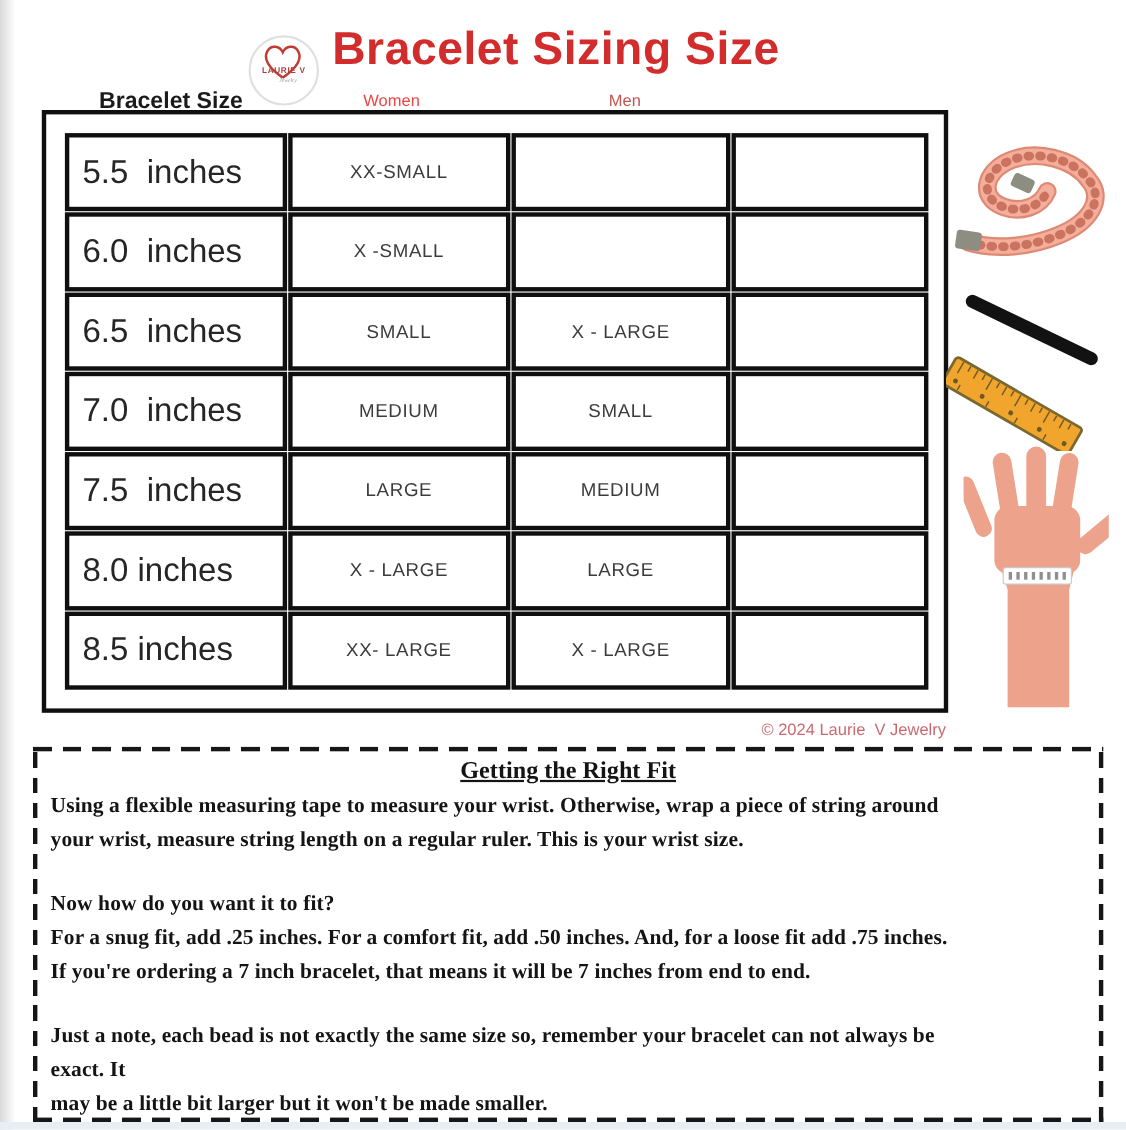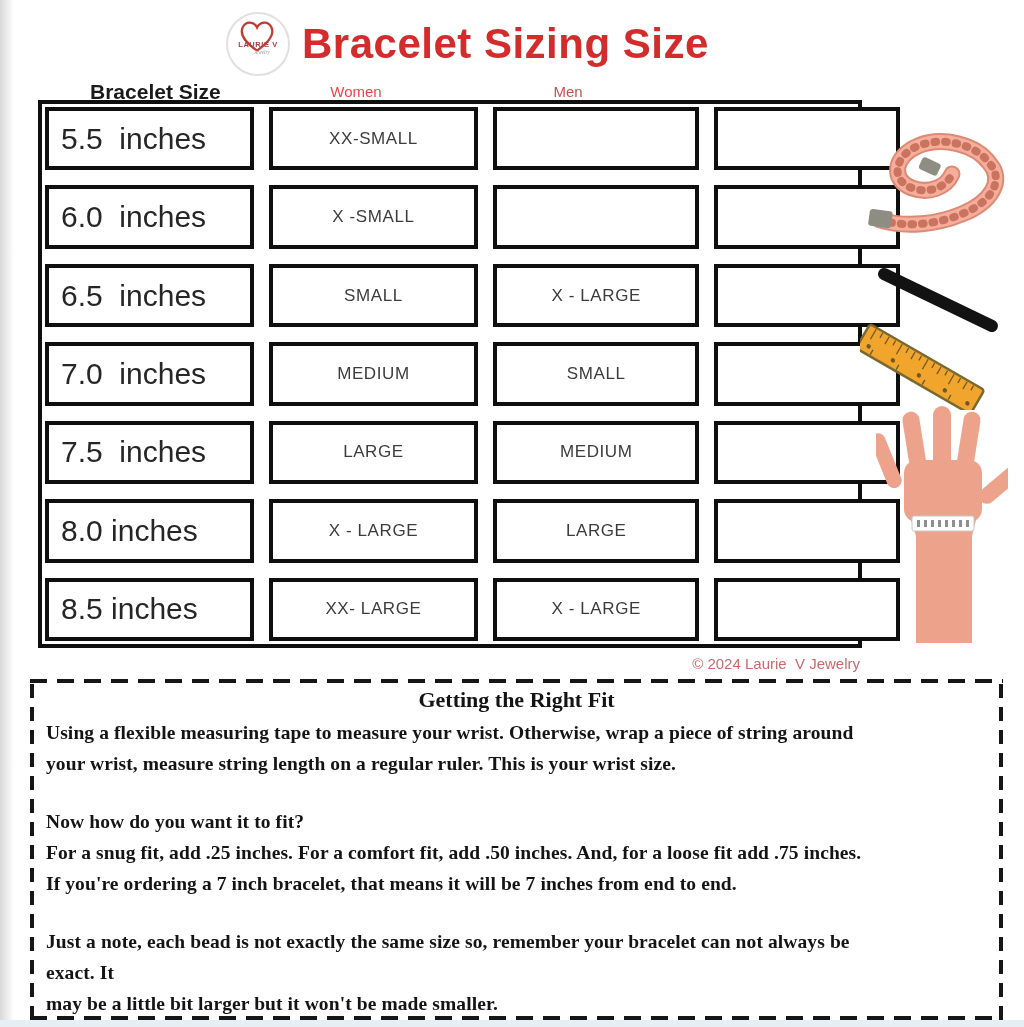--- a/index.html
+++ b/index.html
@@ -5,57 +5,57 @@
   html,body{margin:0;padding:0;}
   body{
     width:1024px;height:1027px;position:relative;background:#ffffff;
     font-family:"Liberation Sans",sans-serif;overflow:hidden;
   }
   .edge-left{position:absolute;left:0;top:0;width:14px;height:100%;
     background:linear-gradient(to right,#d9d9d9,rgba(255,255,255,0));}
   .edge-bottom{position:absolute;left:0;bottom:0;width:100%;height:7px;background:#e7eff5;}
 
   
-  .logo{position:absolute;left:226px;top:12px;width:64px;height:64px;border-radius:50%;
+  .logo{position:absolute;left:226px;top:32px;width:64px;height:64px;border-radius:50%;
     background:#fff;border:2px solid #e2e0de;box-sizing:border-box;}
   .page-title{position:absolute;left:302px;top:20px;font-size:42px;font-weight:700;
     color:#d22c2c;letter-spacing:0.5px;white-space:pre;}
 
   
   .col-hdr-size{position:absolute;left:50px;top:80px;font-size:21px;font-weight:700;color:#1a1a1a;margin-left:40px;}
   .col-hdr-women{position:absolute;left:296px;top:83px;width:120px;text-align:center;
     font-size:15px;color:#ef4444;}
   .col-hdr-men{position:absolute;left:508px;top:83px;width:120px;text-align:center;
     font-size:15px;color:#c25551;}
 
   
   .sizing-table{position:absolute;left:38px;top:100px;width:824px;height:548px;
-    box-sizing:border-box;border:4px solid #0f0f0f;padding:3px;background:#fff;
-    display:grid;grid-template-columns:25.8% 25.8% 25.5% 22.9%;grid-auto-rows:1fr;gap:15px;}
+    box-sizing:border-box;border:4px solid #0f0f0f;padding:17px;background:#fff;
+    display:grid;grid-template-columns:25.8% 25.8% 25.5% 22.9%;grid-auto-rows:1fr;gap:1px;}
   .cell{border:4px solid #0f0f0f;background:#fff;display:flex;align-items:center;
     box-sizing:border-box;white-space:pre;}
   .size-cell{justify-content:flex-start;padding-left:12px;font-size:30px;color:#262626;}
   .label-cell{justify-content:center;font-size:17px;letter-spacing:0.6px;color:#3c3c3c;}
 
   .copyright{position:absolute;left:600px;top:655px;width:260px;text-align:right;
     font-size:15px;color:#ca6970;white-space:pre;}
 
   
   .fit-box{position:absolute;left:30px;top:679px;width:973px;height:341px;box-sizing:border-box;
     padding:8px 16px 10px;background-color:#fff;
     background-image:
       repeating-linear-gradient(90deg,#161616 0 17px,rgba(0,0,0,0) 17px 27px),
       repeating-linear-gradient(90deg,#161616 0 17px,rgba(0,0,0,0) 17px 27px),
       repeating-linear-gradient(0deg,#161616 0 14px,rgba(0,0,0,0) 14px 23px),
       repeating-linear-gradient(0deg,#161616 0 14px,rgba(0,0,0,0) 14px 23px);
     background-repeat:no-repeat;
     background-size:100% 4px,100% 4px,4px 100%,4px 100%;
     background-position:left top,left bottom,left top,right top;
     font-family:"Liberation Serif",serif;color:#141414;}
-  .fit-heading{text-align:center;font-size:22px;font-weight:700;
+  .fit-heading{text-align:center;font-size:22px;font-weight:700;text-decoration:underline;
     margin:0 0 4px 0;}
   .fit-box p{margin:0 0 27px 0;font-size:19.5px;font-weight:700;line-height:31px;
     white-space:pre-line;letter-spacing:0.1px;}
   .fit-box p:last-child{margin-bottom:12px;}
 
   .illustration{position:absolute;}
 </style>
 </head>
 <body>
 

